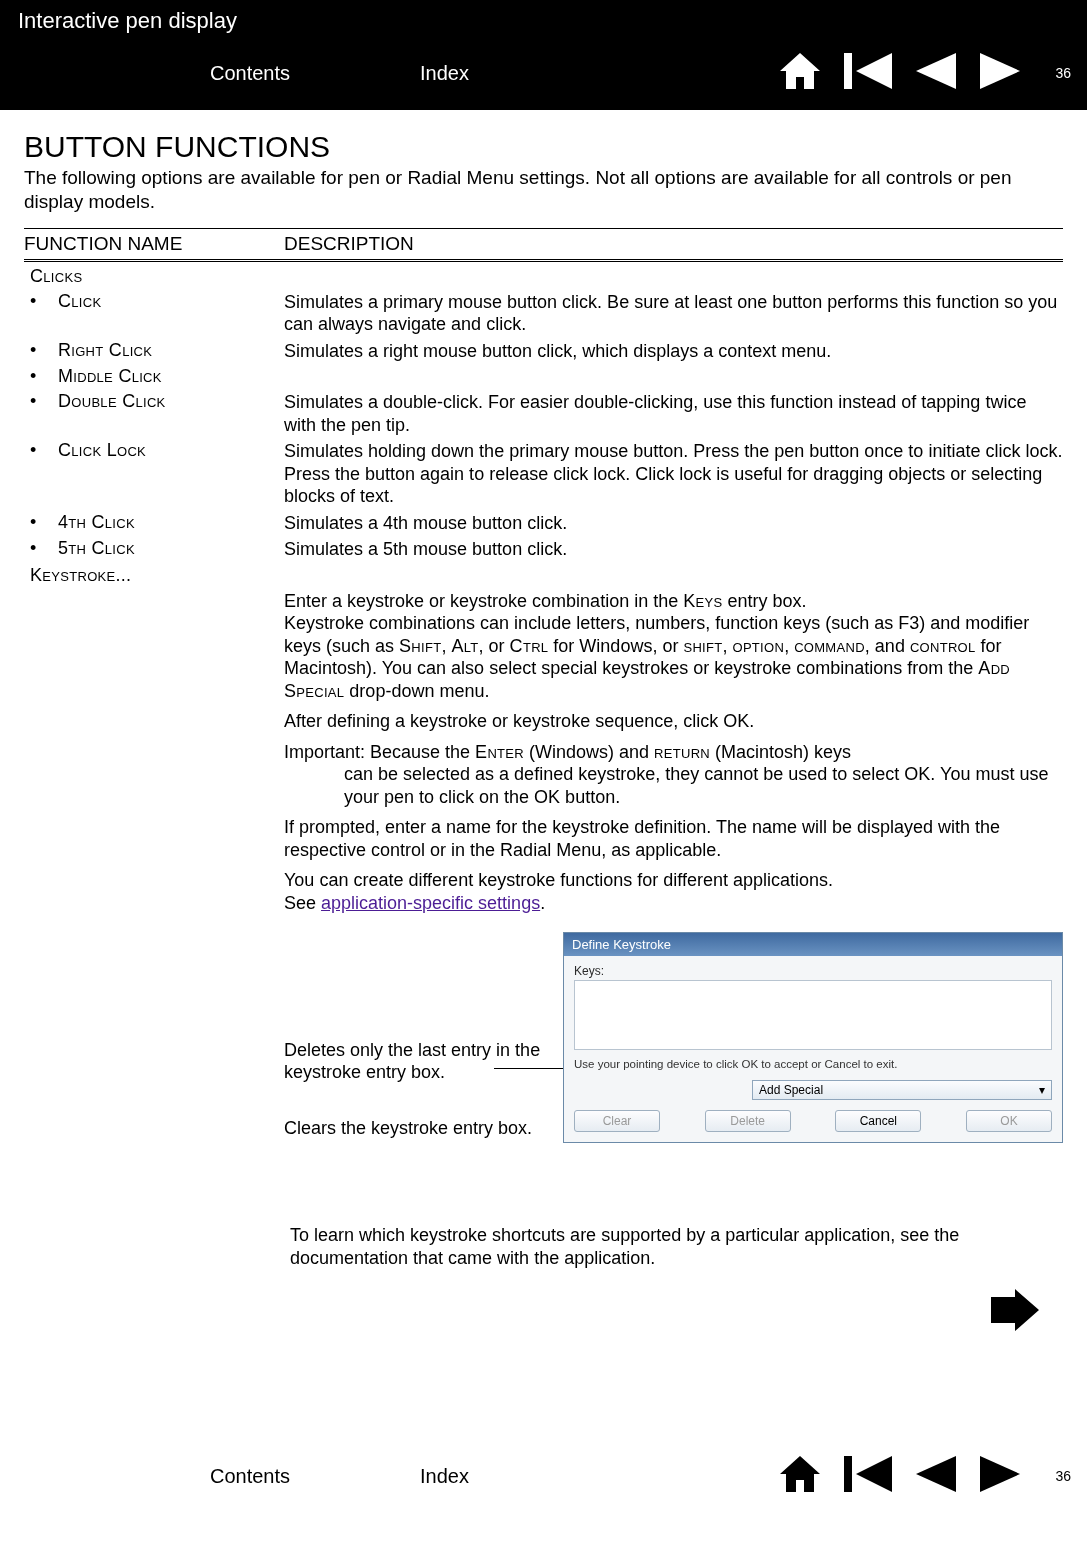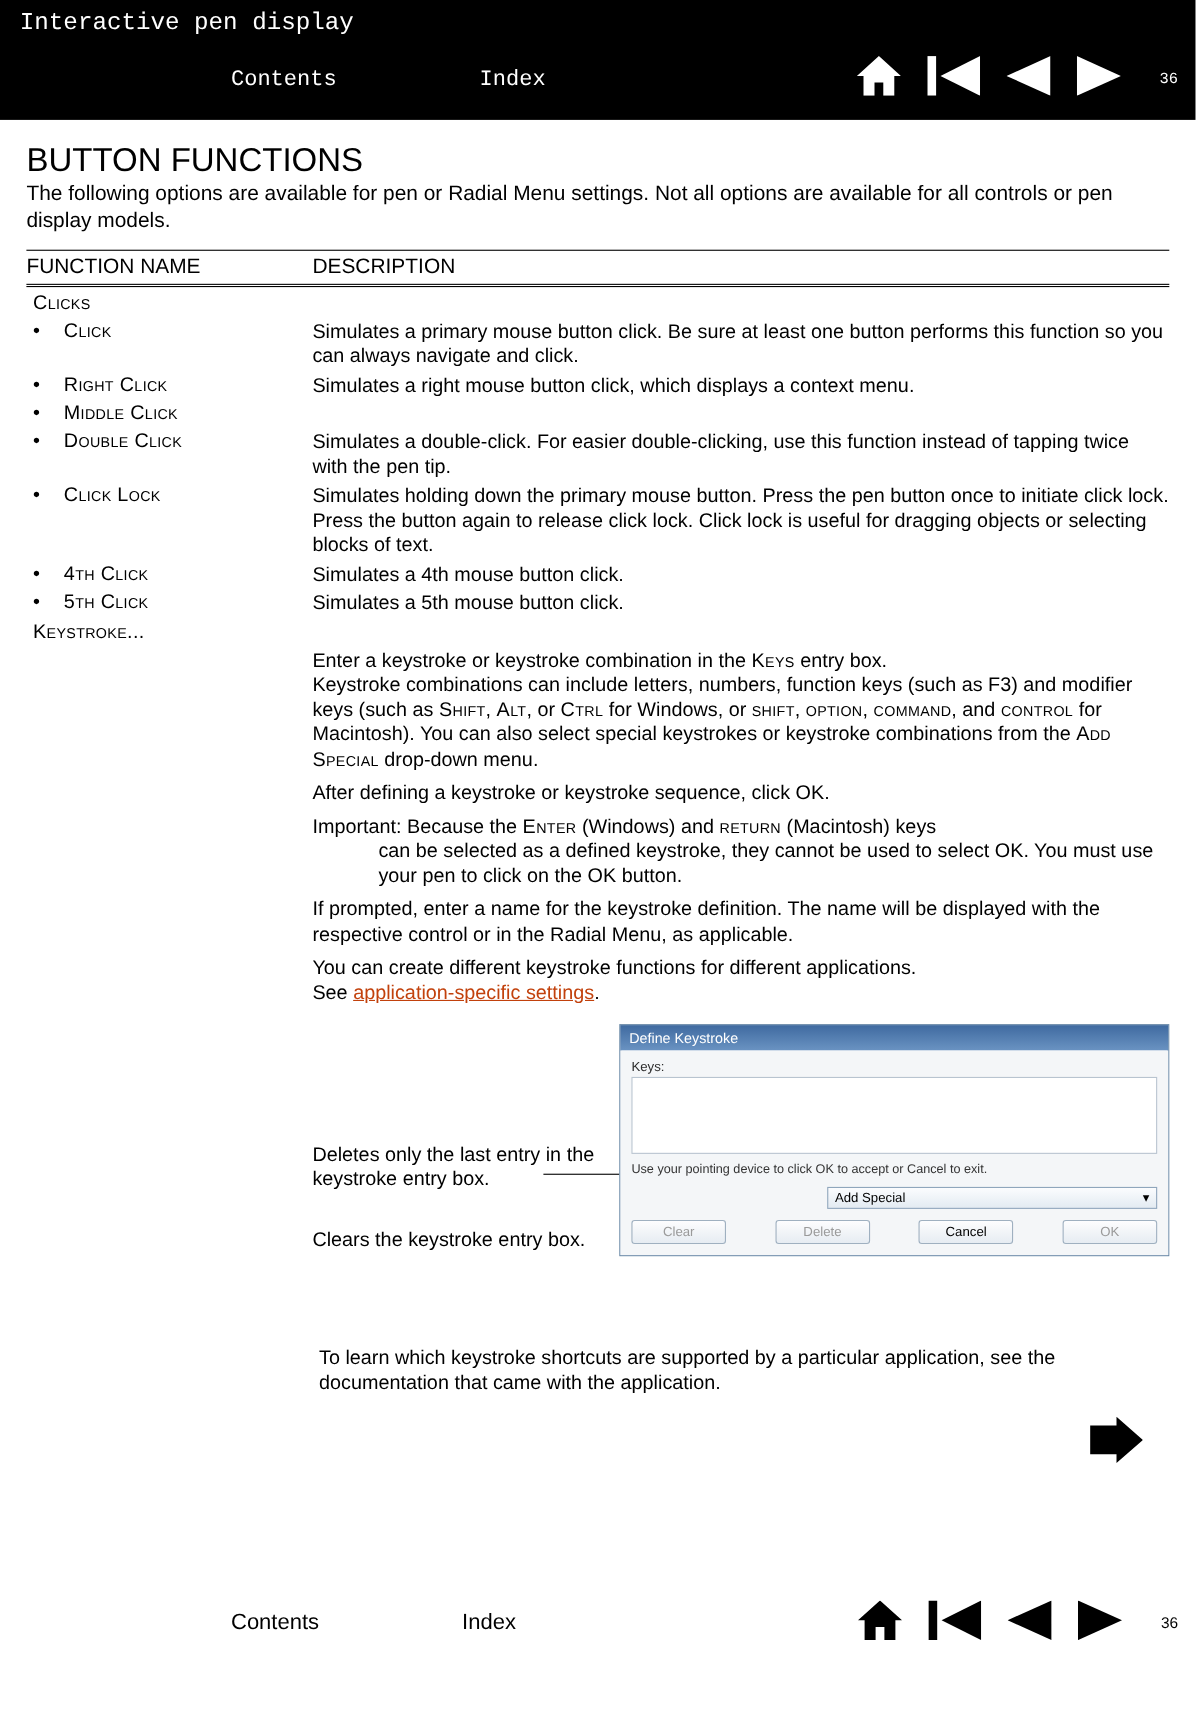--- a/index.html
+++ b/index.html
@@ -1,17 +1,17 @@
 <!DOCTYPE html>
 <html><head>
 <meta charset="utf-8">
 <style>
   * { box-sizing: border-box; margin: 0; padding: 0; }
   body { font-family: Arial, Helvetica, sans-serif; font-size: 18px; color: #000; background: #fff; width: 1087px; }
-  .topbar, .botbar { background: #000; color: #fff; font-family: Liberation Mono, monospace; }
+  .topbar, .botbar { background: #000; color: #fff; }
   .topbar { padding: 8px 0 12px 0; }
   .product-title { font-size: 22px; padding: 0 0 14px 18px; font-weight: 400; }
   .nav-row { display: flex; align-items: center; height: 50px; padding: 0 16px 0 210px; }
   .nav-link { color: #fff; text-decoration: none; font-size: 20px; margin-right: 130px; }
   .nav-link:last-of-type { margin-right: 0; }
   .nav-icons { margin-left: auto; display: flex; align-items: center; gap: 24px; }
   .nav-icons svg { fill: #fff; }
   .page-num { color: #fff; font-size: 14px; margin-left: 11px; }
   .content { padding: 20px 24px 10px 24px; }
   h1 { font-size: 30px; font-weight: 400; margin-bottom: 2px; }
@@ -21,21 +21,21 @@
   .thead .c2 { font-size: 19px; }
   .dbl-rule { border-top: 3px double #000; height: 0; margin-bottom: 4px; }
   .row { display: flex; align-items: flex-start; margin-bottom: 4px; }
   .row .bullet { width: 34px; padding-left: 6px; }
   .row .name { width: 226px; }
   .row .name-full { width: 260px; padding-left: 6px; }
   .row .desc { flex: 1; line-height: 1.25; }
   .sc { font-variant: small-caps; letter-spacing: 0.3px; }
   .para { margin-left: 260px; line-height: 1.25; margin-bottom: 8px; }
   .para .indent { display: block; padding-left: 60px; }
-  a.app-link { color: #c2410c; text-decoration: underline; }
+  a.app-link { color: #4c1d95; text-decoration: underline; }
   .callouts { position: relative; margin: 18px 0 12px 260px; height: 280px; }
   .callout1 { position: absolute; top: 108px; left: 0; width: 300px; line-height: 1.2; }
   .callout2 { position: absolute; top: 186px; left: 0; width: 300px; }
   .line1 { position: absolute; top: 136px; left: 210px; width: 96px; border-top: 1px solid #000; }
   .line2 { position: absolute; top: 196px; left: 298px; width: 8px; border-top: 1px solid #000; }
   .dialog { position: absolute; top: 0; right: 0; width: 500px; border: 1px solid #6b8aa8; font-size: 13px; background: #eef2f6; box-shadow: 0 0 0 1px #9fb4c8 inset; }
   .dlg-title { background: linear-gradient(#3f6aa0,#6a93c2); color: #fff; padding: 4px 8px; font-size: 13px; }
   .dlg-body { padding: 8px 10px 10px 10px; background: #f4f6f8; }
   .dlg-label { font-size: 12px; color: #2b2b2b; margin-bottom: 2px; }
   .dlg-input { width: 100%; height: 70px; background: #fff; border: 1px solid #b8c4d0; margin-bottom: 8px; }

